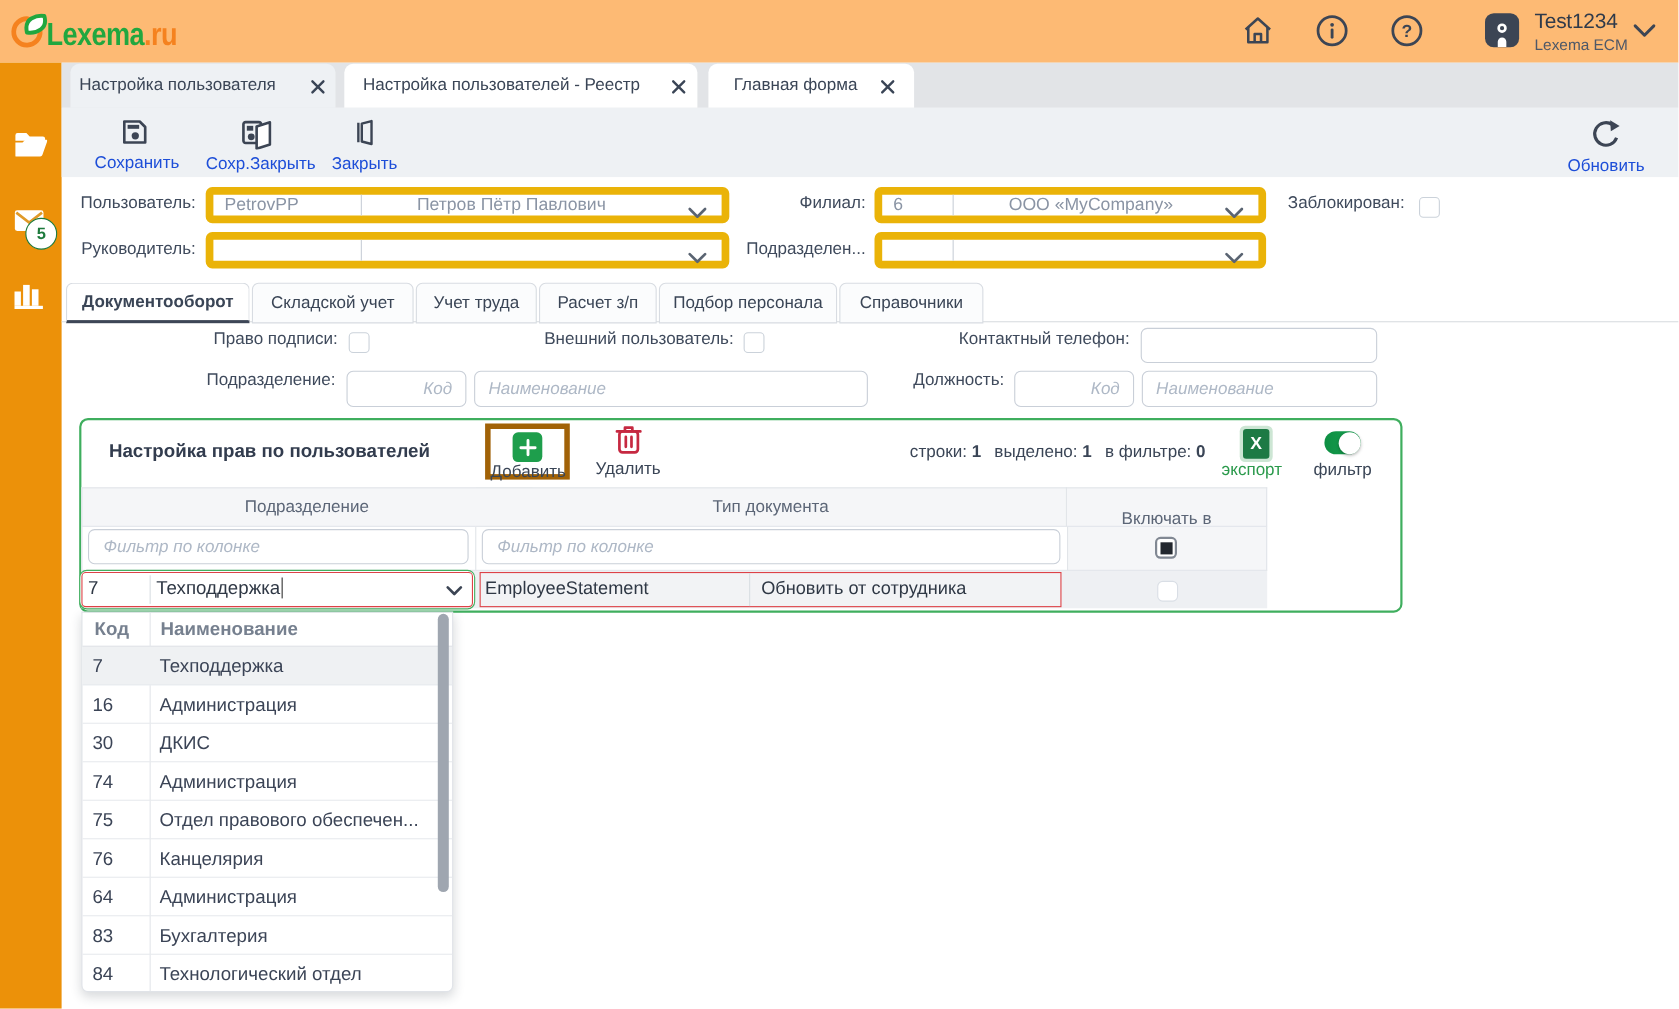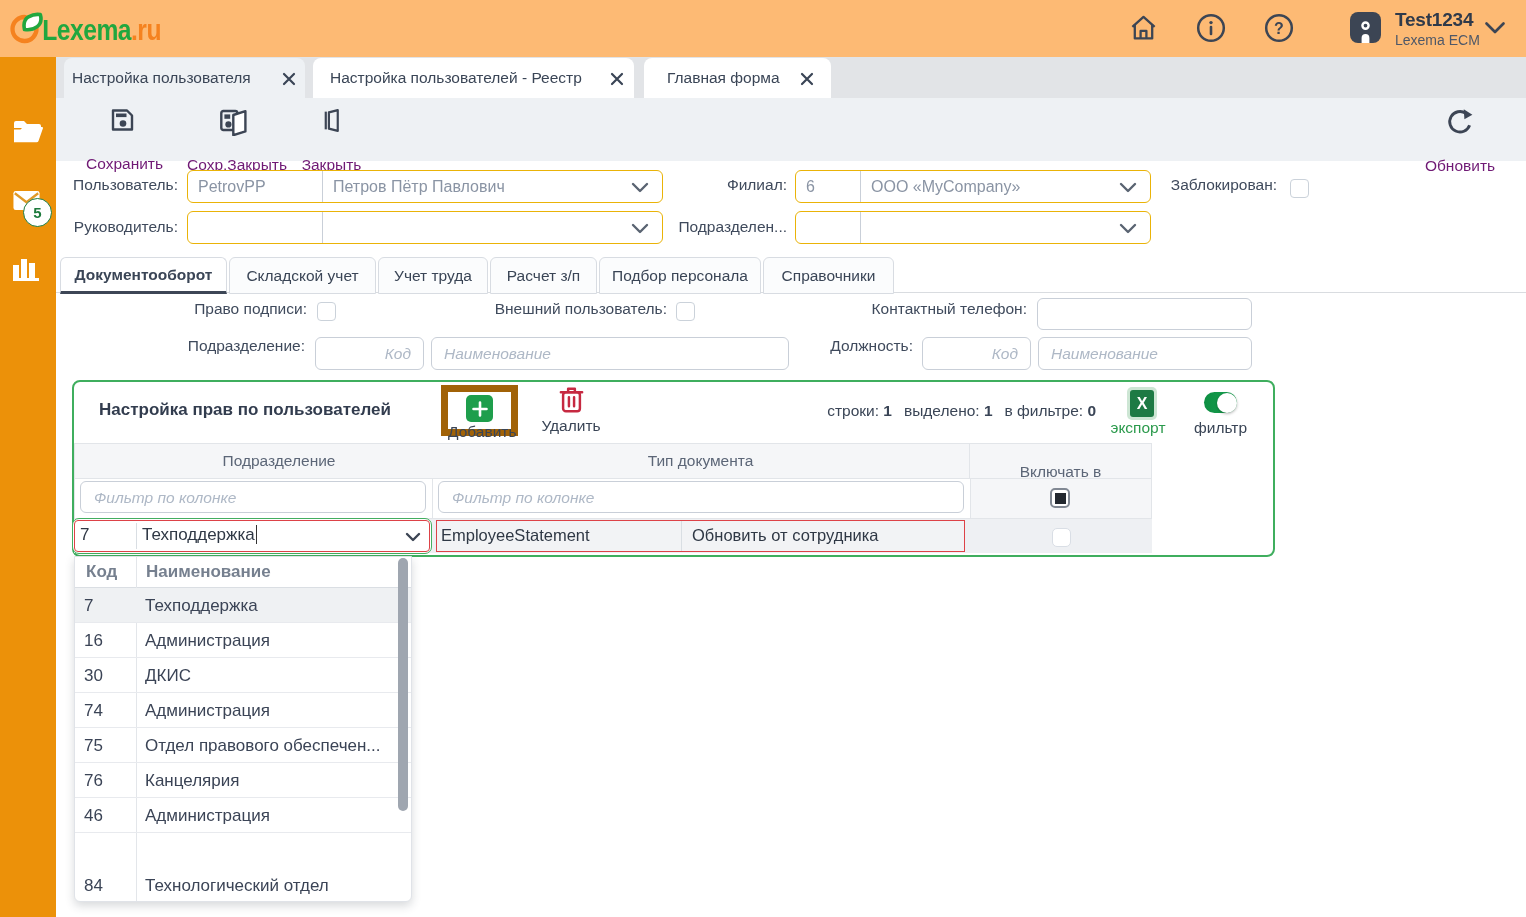--- a/index.html
+++ b/index.html
@@ -18,25 +18,25 @@
 
 .tabbar { position:absolute; left:56px; top:57px; width:1470px; height:41px; background:#E2E4E7; }
 .tab { position:absolute; top:1px; height:40px; border-radius:8px 8px 0 0; font-size:15.5px; color:#3A4556; display:flex; align-items:center; }
 .tab .x { position:absolute; top:13px; }
 .tab.active { background:#EEF1F4; }
 .tab.white { background:#fff; }
 
 
 .toolbar { position:absolute; left:56px; top:98px; width:1470px; height:63px; background:#EEF1F4; }
 .tbtn { position:absolute; text-align:center; }
-.tbtn .lbl { font-size:15.5px; color:#701a75; display:block; margin-top:19px; }
+.tbtn .lbl { font-size:15.5px; color:#1d4ed8; display:block; margin-top:3px; }
 
 
 .flabel { position:absolute; font-size:15.5px; color:#3F4A5C; text-align:right; white-space:nowrap; }
-.igroup { position:absolute; border:1px solid #eab308; border-radius:6px; background:#fff; display:flex; }
+.igroup { position:absolute; border:7px solid #eab308; border-radius:6px; background:#fff; display:flex;gap:40px; }
 .igroup .part1 { border-right:1px solid #C9CFD8; display:flex; align-items:center; padding-left:10px; }
 .igroup .part2 { display:flex; align-items:center; padding-left:10px; position:relative; flex:1; }
 .gtext { color:#8A94A4; font-size:16px; }
 .chev { position:absolute; }
 .cbox { position:absolute; width:19px; height:19px; border:1px solid #CBD2DA; border-radius:4px; background:#fff; }
 .inp { position:absolute; border:1px solid #C9CFD8; border-radius:6px; background:#fff; }
 .ph { font-style:italic; color:#AEB8C6; font-size:15.5px; }
 
 
 .stab { position:absolute; top:257px; height:37px; border:1px solid #D8DCE2; border-radius:6px 6px 0 0; background:#FBFCFD; font-size:15.5px; color:#3A4556; display:flex; align-items:center; justify-content:center; }
@@ -84,21 +84,21 @@
     <circle cx="17" cy="17" r="12.8" stroke="#3C4554" stroke-width="2.5"></circle>
     <text x="17" y="22.5" text-anchor="middle" font-family="Liberation Sans, sans-serif" font-size="16" font-weight="700" fill="#3C4554">?</text>
   </svg>
 
   <div class="abs" style="left:1350px;top:12px;width:31px;height:31px;border-radius:8px;background:#3C4554;overflow:hidden">
     <svg width="31" height="31" viewBox="0 0 31 31">
       <circle cx="15.5" cy="13.6" r="3.1" fill="none" stroke="#fff" stroke-width="2.4"></circle>
       <path d="M11.6 31 V25.9 A3.9 3.9 0 0 1 19.4 25.9 V31 Z" fill="#fff"></path>
     </svg>
   </div>
-  <div class="abs" style="left:1395px;top:9px;font-size:19px;font-weight:700;color:#2F3A4A;letter-spacing:-0.2px">Test1234</div>
+  <div class="abs" style="left:1395px;top:9px;font-size:19px;font-weight:400;color:#2F3A4A;letter-spacing:-0.2px">Test1234</div>
   <div class="abs" style="left:1395px;top:32px;font-size:14px;color:#4E5868">Lexema ECM</div>
   <svg class="abs" style="left:1484px;top:21px" width="22" height="14" viewBox="0 0 22 14" fill="none" stroke="#3C4554" stroke-width="2.7" stroke-linecap="round" stroke-linejoin="round">
     <path d="M2.5 2.5 L11 11 L19.5 2.5"></path>
   </svg>
 </div>
 <div class="sidebar">
 
   <svg style="top:63px" width="30" height="26" viewBox="0 0 30 26" fill="#fff">
     <path d="M1 3 a2 2 0 0 1 2-2 h8 l3 3 h12 a2 2 0 0 1 2 2 v2 H1 Z"></path>
     <path d="M1 22 V9.5 h6.5 L10 7 h19 a1 1 0 0 1 .95 1.35 L25.5 21 a2 2 0 0 1-1.9 1.35 H2 A1 1 0 0 1 1 22 Z"></path>
@@ -240,21 +240,21 @@
 <div class="flabel" style="left:760px;top:337px;width:153px">Должность:</div>
 <div class="inp" style="left:922px;top:337px;width:109px;height:33px">
     <span class="ph" style="position:absolute;right:12px;top:7px">Код</span>
   </div>
 <div class="inp" style="left:1038px;top:337px;width:214px;height:33px">
     <span class="ph" style="position:absolute;left:12px;top:7px">Наименование</span>
   </div>
 
 <div class="panel"></div>
 <div class="abs" style="left:99px;top:400px;font-size:17px;font-weight:700;color:#323C4E">Настройка прав по пользователей</div>
-<div class="abs" style="left:441px;top:385px;width:77px;height:51px;border:7px solid #a16207;text-align:right">
+<div class="abs" style="left:441px;top:385px;width:77px;height:51px;border:5px solid #a16207;text-align:right">
   <div style="margin:3px auto 0;width:27px;height:27px;background:#1E9E4C;border-radius:5px;position:relative">
     <svg style="position:absolute;left:4.5px;top:4.5px" width="18" height="18" viewBox="0 0 18 18" stroke="#fff" stroke-width="2.6" stroke-linecap="round">
         <path d="M9 2.5 V15.5 M2.5 9 H15.5"></path>
       </svg>
   </div>
   <div style="font-size:15.5px;color:#3A4556;margin-top:1px">Добавить</div>
 </div>
 <div class="abs" style="left:540px;top:386px;width:62px;height:50px;text-align:center">
   <svg width="27" height="28" viewBox="0 0 24 25" fill="none" stroke="#C62941" stroke-width="2.2" stroke-linejoin="round">
     <rect x="4.5" y="5.5" width="15" height="17" rx="2.5"></rect>
@@ -336,21 +336,25 @@
     </div>
   <div class="ddrow" style="top:171px">
       <span class="c1">75</span>
       <span class="c2">Отдел правового обеспечен...</span>
     </div>
   <div class="ddrow" style="top:206px">
       <span class="c1">76</span>
       <span class="c2">Канцелярия</span>
     </div>
   <div class="ddrow" style="top:241px">
-      <span class="c1">46</span>
+      <span class="c1">64</span>
       <span class="c2">Администрация</span>
+    </div>
+  <div class="ddrow" style="top:276px">
+      <span class="c1">83</span>
+      <span class="c2">Бухгалтерия</span>
     </div>
   <div class="ddrow" style="top:311px;border-bottom:none">
       <span class="c1">84</span>
       <span class="c2">Технологический отдел</span>
     </div>
   <div style="position:absolute;right:3px;top:1px;width:10px;height:253px;border-radius:5px;background:#9FA6B0"></div>
 </div>
 
 </body></html>

